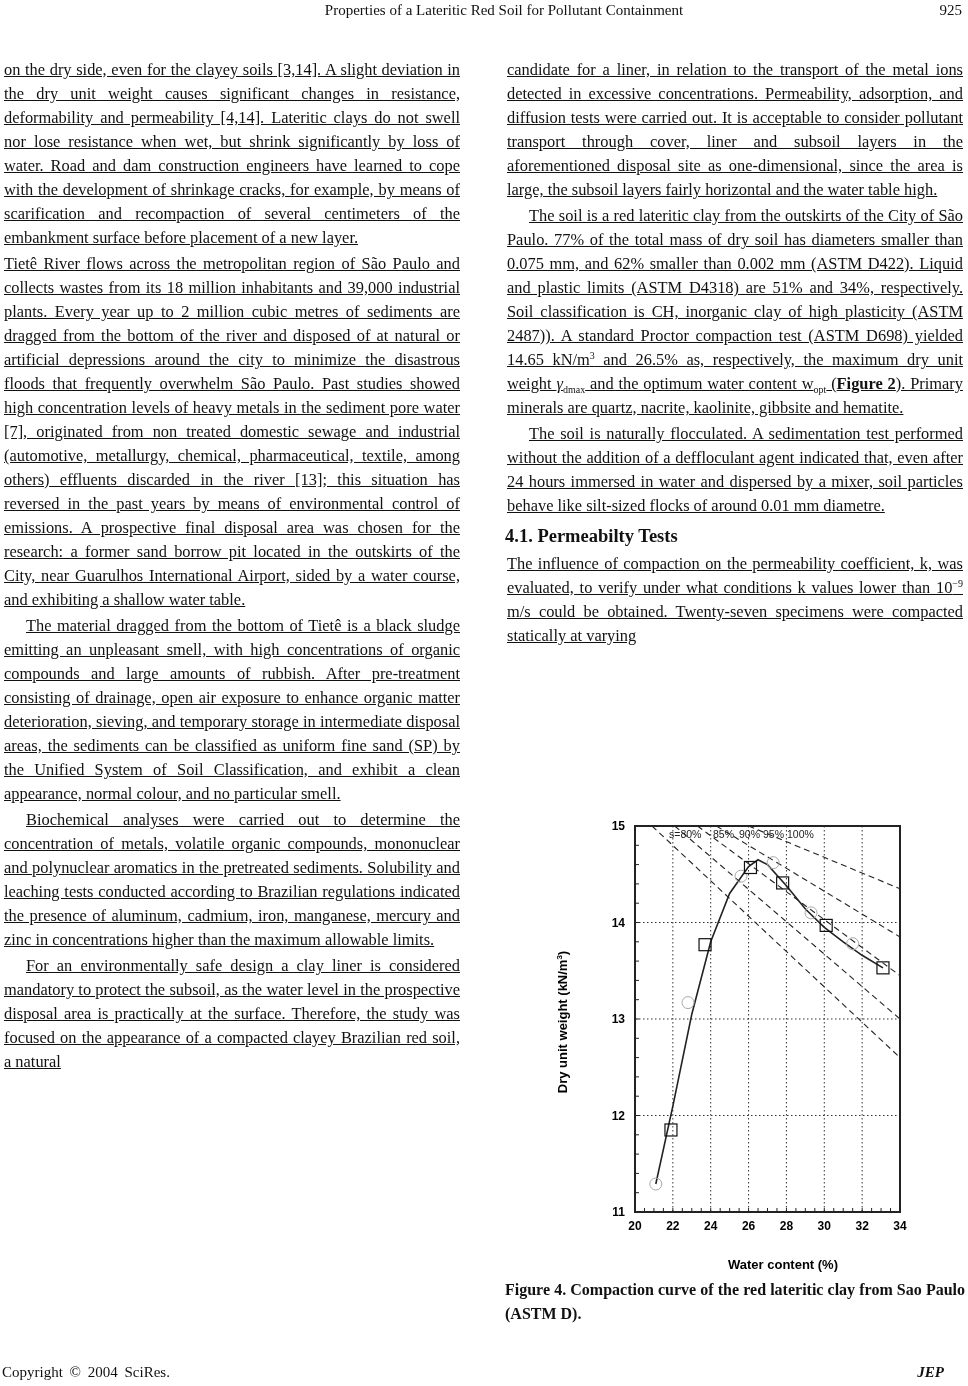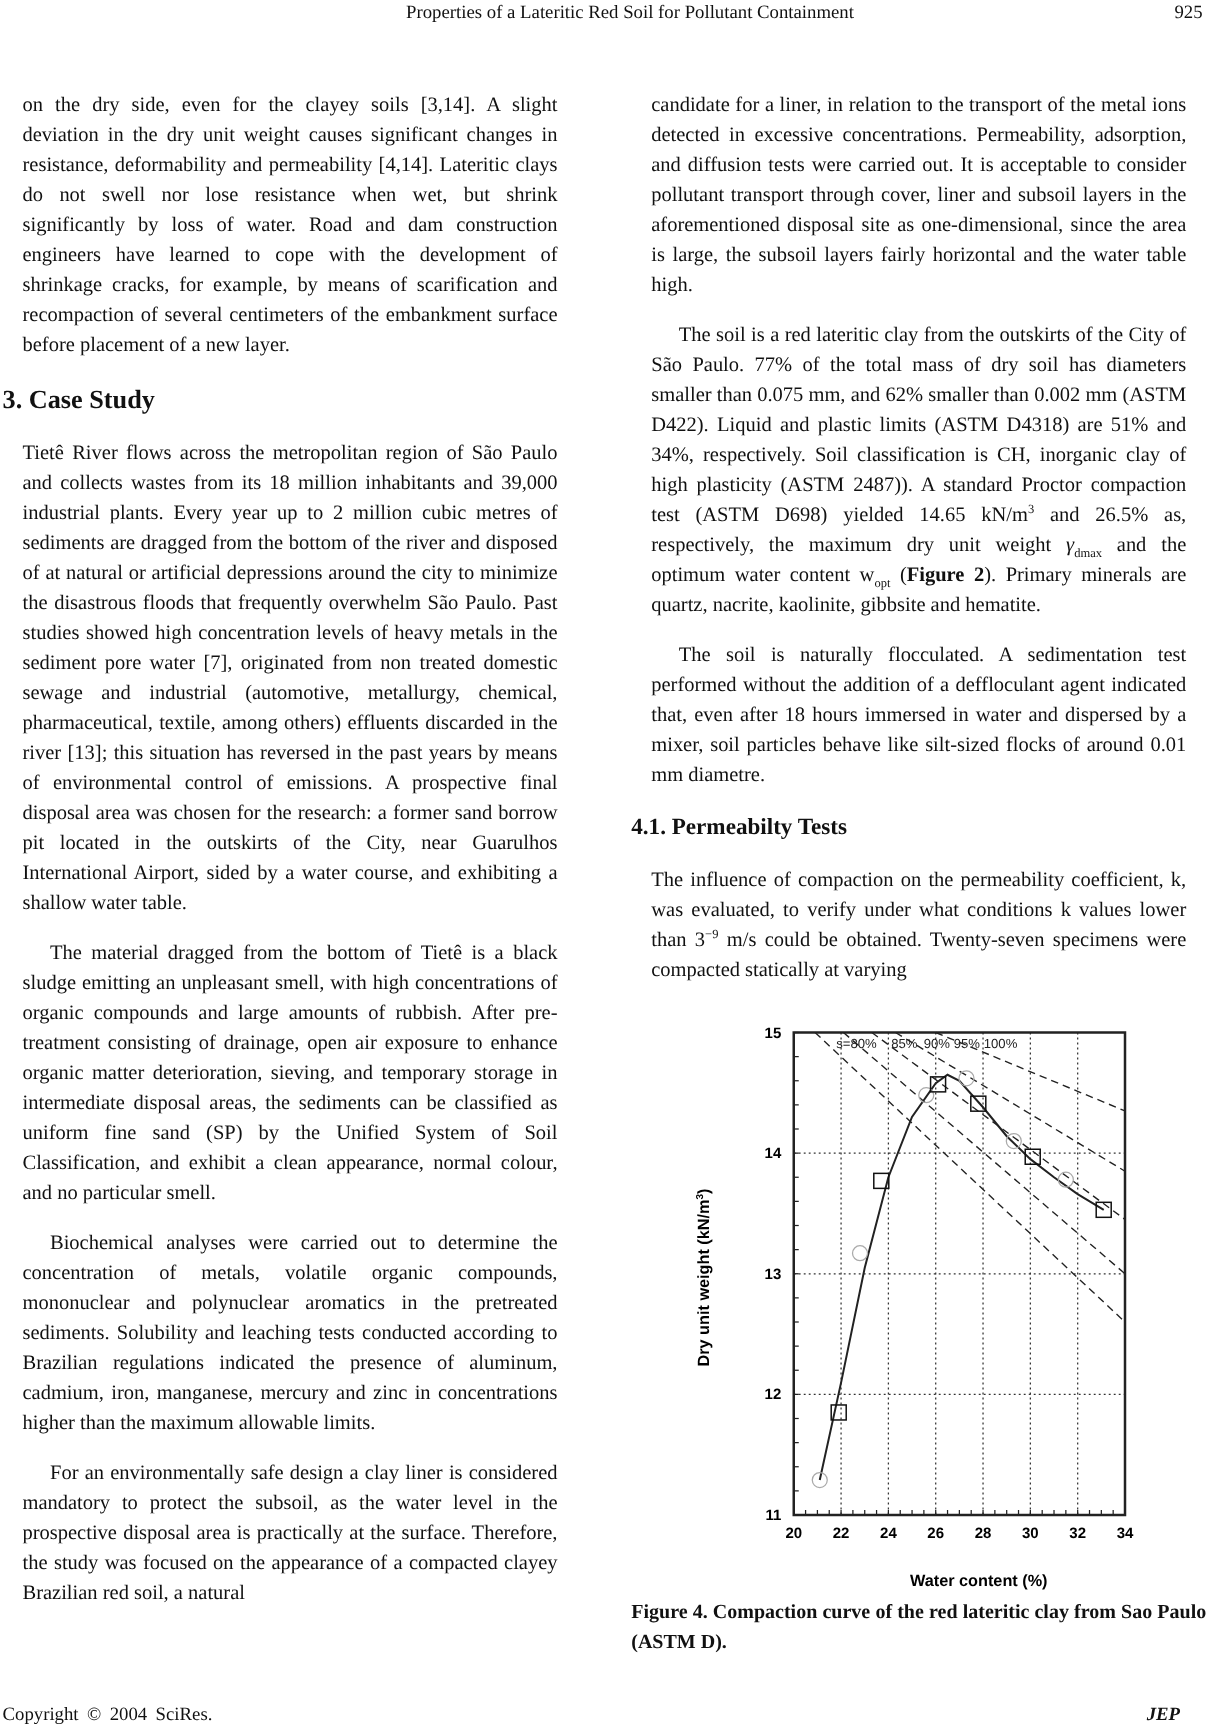--- a/index.html
+++ b/index.html
@@ -6,21 +6,21 @@
   body { width: 968px; height: 1386px; position: relative; overflow: hidden;
          font-family: "Liberation Serif", serif; color: #111; }
   .running-head { position: absolute; top: 0; left: 0; width: 968px; height: 24px; }
   .running-title { position: absolute; left: 0; width: 968px; top: 0; text-align: center;
                    font-size: 15px; line-height: 20px; padding-left: 20px; }
   .page-num { position: absolute; right: 6px; top: 0; font-size: 15px; line-height: 20px; text-align: right; }
   .col { position: absolute; top: 56px; font-size: 16.4px; line-height: 24px;
          text-align: justify; }
   .col-left { left: 2px; width: 460px; }
   .col-right { left: 505px; width: 460px; }
-  .col p { margin: 16px; }
+  .col p { margin: 2px; text-decoration: underline; }
   .col p.indent { text-indent: 22px; }
   h2.sec { font-size: 21px; font-weight: bold; margin: 4px 0 8px 0; line-height: 30px; }
   h3.subsec { font-size: 18.5px; font-weight: bold; margin: 4px 0 0 0; line-height: 28px; }
   sup, sub { font-size: 10px; line-height: 0; }
   .figure { position: absolute; left: 505px; top: 812px; width: 460px; height: 470px; }
   .fig-svg { position: absolute; left: 0; top: 0; }
   .caption { position: absolute; left: 505px; top: 1278px; width: 460px;
              font-size: 16px; font-weight: bold; line-height: 24px; text-align: justify; }
   .footer-left { position: absolute; left: 2px; top: 1364px; font-size: 15px; word-spacing: 3px; }
   .footer-right { position: absolute; right: 24px; top: 1364px; font-size: 15px;
@@ -30,33 +30,32 @@
 </head>
 <body>
 
 <div class="running-head">
   <div class="running-title">Properties of a Lateritic Red Soil for Pollutant Containment</div>
   <div class="page-num">925</div>
 </div>
 
 <div class="col col-left">
   <p>on the dry side, even for the clayey soils [3,14]. A slight deviation in the dry unit weight causes significant changes in resistance, deformability and permeability [4,14]. Lateritic clays do not swell nor lose resistance when wet, but shrink significantly by loss of water. Road and dam construction engineers have learned to cope with the development of shrinkage cracks, for example, by means of scarification and recompaction of several centimeters of the embankment surface before placement of a new layer.</p>
-  <h2 class="sec">3. Case Study</h2>
   <p>Tietê River flows across the metropolitan region of São Paulo and collects wastes from its 18 million inhabitants and 39,000 industrial plants. Every year up to 2 million cubic metres of sediments are dragged from the bottom of the river and disposed of at natural or artificial depressions around the city to minimize the disastrous floods that frequently overwhelm São Paulo. Past studies showed high concentration levels of heavy metals in the sediment pore water [7], originated from non treated domestic sewage and industrial (automotive, metallurgy, chemical, pharmaceutical, textile, among others) effluents discarded in the river [13]; this situation has reversed in the past years by means of environmental control of emissions. A prospective final disposal area was chosen for the research: a former sand borrow pit located in the outskirts of the City, near Guarulhos International Airport, sided by a water course, and exhibiting a shallow water table.</p>
   <p class="indent">The material dragged from the bottom of Tietê is a black sludge emitting an unpleasant smell, with high concentrations of organic compounds and large amounts of rubbish. After pre-treatment consisting of drainage, open air exposure to enhance organic matter deterioration, sieving, and temporary storage in intermediate disposal areas, the sediments can be classified as uniform fine sand (SP) by the Unified System of Soil Classification, and exhibit a clean appearance, normal colour, and no particular smell.</p>
   <p class="indent">Biochemical analyses were carried out to determine the concentration of metals, volatile organic compounds, mononuclear and polynuclear aromatics in the pretreated sediments. Solubility and leaching tests conducted according to Brazilian regulations indicated the presence of aluminum, cadmium, iron, manganese, mercury and zinc in concentrations higher than the maximum allowable limits.</p>
   <p class="indent">For an environmentally safe design a clay liner is considered mandatory to protect the subsoil, as the water level in the prospective disposal area is practically at the surface. Therefore, the study was focused on the appearance of a compacted clayey Brazilian red soil, a natural</p>
 </div>
 
 <div class="col col-right">
   <p>candidate for a liner, in relation to the transport of the metal ions detected in excessive concentrations. Permeability, adsorption, and diffusion tests were carried out. It is acceptable to consider pollutant transport through cover, liner and subsoil layers in the aforementioned disposal site as one-dimensional, since the area is large, the subsoil layers fairly horizontal and the water table high.</p>
   <p class="indent"><span>The soil is a red lateritic clay from the outskirts of the City of São Paulo. 77% of the total mass of dry soil has diameters smaller than 0.075 mm, and 62% smaller than 0.002 mm (ASTM D422). Liquid and plastic limits (ASTM D4318) are 51% and 34%, respectively. Soil classification is CH, inorganic clay of high plasticity (ASTM 2487)). A standard Proctor compaction test (ASTM D698) yielded 14.65 kN/m</span><sup>3</sup><span> and 26.5% as, respectively, the maximum dry unit weight </span><i>γ</i><sub>dmax</sub><span> and the optimum water content w</span><sub>opt</sub><span> (</span><b>Figure 2</b><span>). Primary minerals are quartz, nacrite, kaolinite, gibbsite and hematite.</span></p>
-  <p class="indent">The soil is naturally flocculated. A sedimentation test performed without the addition of a deffloculant agent indicated that, even after 18 hours immersed in water and dispersed by a mixer, soil particles behave like silt-sized flocks of around 0.01 mm diametre.</p>
+  <p class="indent">The soil is naturally flocculated. A sedimentation test performed without the addition of a deffloculant agent indicated that, even after 24 hours immersed in water and dispersed by a mixer, soil particles behave like silt-sized flocks of around 0.01 mm diametre.</p>
   <h3 class="subsec">4.1. Permeabilty Tests</h3>
-  <p><span>The influence of compaction on the permeability coefficient, k, was evaluated, to verify under what conditions k values lower than 3</span><sup>−9</sup><span> m/s could be obtained. Twenty-seven specimens were compacted statically at varying</span></p>
+  <p><span>The influence of compaction on the permeability coefficient, k, was evaluated, to verify under what conditions k values lower than 10</span><sup>−9</sup><span> m/s could be obtained. Twenty-seven specimens were compacted statically at varying</span></p>
 </div>
 
 <div class="figure">
   <svg class="fig-svg" width="460" height="470" viewBox="0 0 460 470">
     <g id="grid">
         <line x1="167.85714285714286" x2="167.85714285714286" y1="14" y2="400" stroke="#333" stroke-width="1" stroke-dasharray="1.5,2.5"></line>
         <line x1="205.71428571428572" x2="205.71428571428572" y1="14" y2="400" stroke="#333" stroke-width="1" stroke-dasharray="1.5,2.5"></line>
         <line x1="243.57142857142856" x2="243.57142857142856" y1="14" y2="400" stroke="#333" stroke-width="1" stroke-dasharray="1.5,2.5"></line>
         <line x1="281.42857142857144" x2="281.42857142857144" y1="14" y2="400" stroke="#333" stroke-width="1" stroke-dasharray="1.5,2.5"></line>
         <line x1="319.2857142857143" x2="319.2857142857143" y1="14" y2="400" stroke="#333" stroke-width="1" stroke-dasharray="1.5,2.5"></line>

